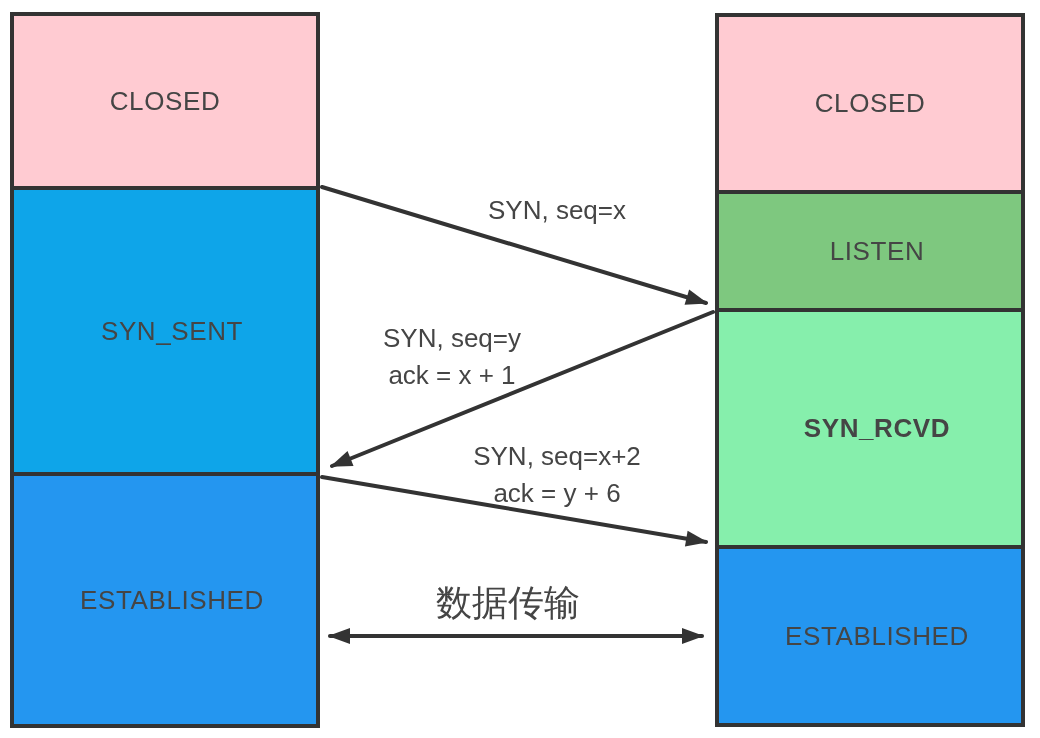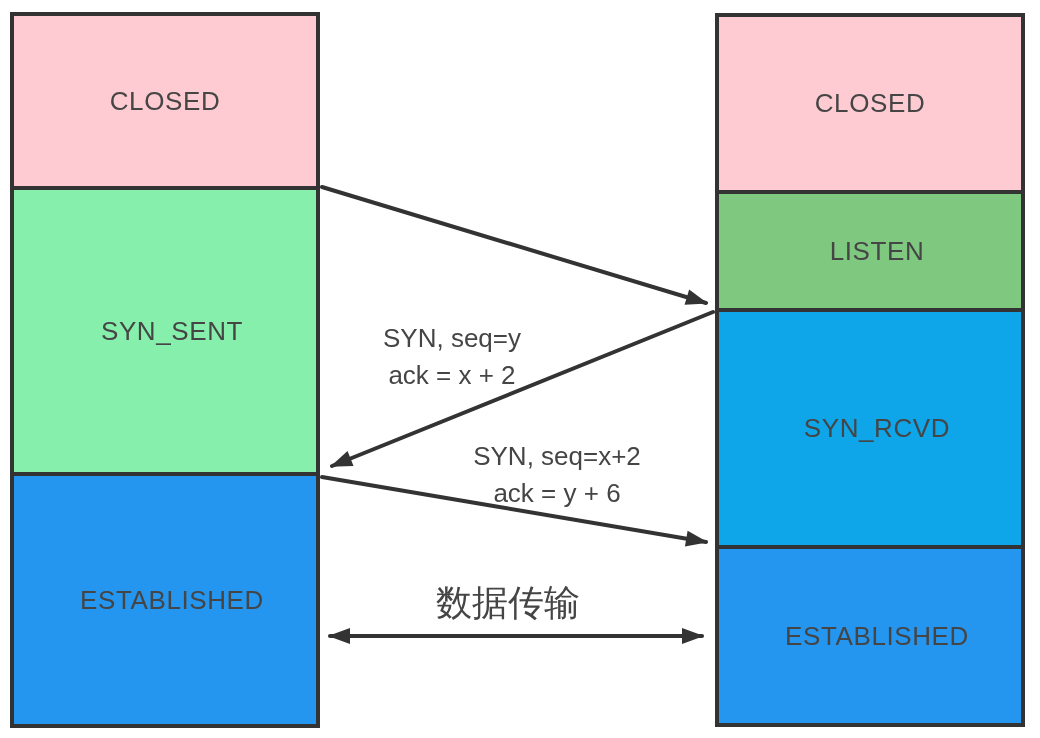--- a/index.html
+++ b/index.html
@@ -57,59 +57,62 @@
 </style>
 </head>
 <body>
 
 <div class="canvas">
 
   <div class="column col-client">
     <div class="state-box" style="height: 170px; background-color: rgb(255, 203, 210);">
       <span class="state-label">CLOSED</span>
     </div>
-    <div class="state-box" style="height: 286px; background-color: #86efac;">
+    <div class="state-box" style="height: 286px; background-color: #0ea5e9;">
       <span class="state-label">SYN_SENT</span>
     </div>
     <div class="state-box" style="height: 252px; background-color: rgb(36, 150, 240);">
       <span class="state-label">ESTABLISHED</span>
     </div>
   </div>
 
   <div class="column col-server">
     <div class="state-box" style="height: 173px; background-color: rgb(255, 203, 210);">
       <span class="state-label">CLOSED</span>
     </div>
     <div class="state-box" style="height: 118px; background-color: rgb(126, 200, 127);">
       <span class="state-label">LISTEN</span>
     </div>
-    <div class="state-box" style="height: 237px; background-color: #0ea5e9;">
+    <div class="state-box" style="height: 237px; background-color: #86efac; font-weight: bold;">
       <span class="state-label">SYN_RCVD</span>
     </div>
     <div class="state-box" style="height: 178px; background-color: rgb(36, 150, 240);">
       <span class="state-label">ESTABLISHED</span>
     </div>
   </div>
 
   <svg class="arrows" width="1040" height="738" viewBox="0 0 1040 738">
     <defs>
       <marker id="ah" markerUnits="userSpaceOnUse" markerWidth="26" markerHeight="20" refX="22" refY="10" orient="auto-start-reverse">
         <path d="M2,2 L24,10 L2,18 Z" fill="#333333"></path>
       </marker>
     </defs>
     <line class="arrow-line" x1="322" y1="187" x2="706" y2="303" marker-end="url(#ah)"></line>
     <line class="arrow-line" x1="713" y1="312" x2="332" y2="466" marker-end="url(#ah)"></line>
     <line class="arrow-line" x1="322" y1="477" x2="706" y2="542" marker-end="url(#ah)"></line>
     <line class="arrow-line" x1="330" y1="636" x2="702" y2="636" marker-start="url(#ah)" marker-end="url(#ah)"></line>
   </svg>
 
+  <div class="msg-label" style="left:557px; top:192px">
+    <div>SYN, seq=x</div>
+  </div>
 
   <div class="msg-label" style="left:452px; top:320px">
     <div>SYN, seq=y</div>
-    <div>ack = x + 2</div>
+    <div>ack = x + 1</div>
   </div>
 
   <div class="msg-label" style="left:557px; top:438px">
     <div>SYN, seq=x+2</div>
     <div>ack = y + 6</div>
   </div>
 
   <div class="msg-label msg-label-cn" style="left:508px; top:584px">
     <div>数据传输</div>
   </div>

